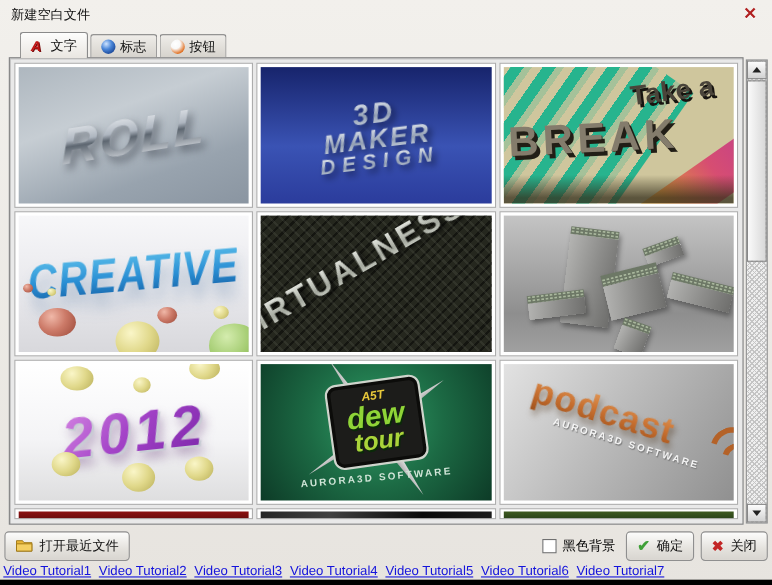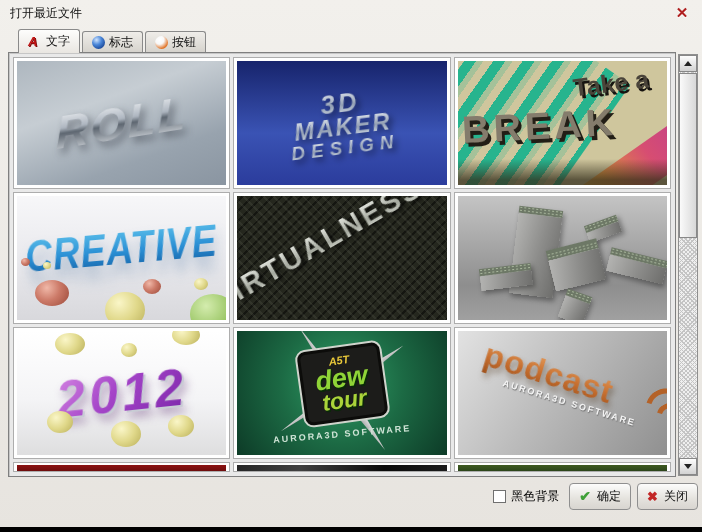--- a/index.html
+++ b/index.html
@@ -224,21 +224,21 @@
   .links a { color:#1414dc; text-decoration:underline; margin-right:7px; cursor:pointer; }
 
   .bottom-black { position:absolute; left:0; bottom:0; width:702px; height:5px; background:#000; }
 </style>
 </head>
 <body>
 
 <div class="dialog">
 
   <div class="titlebar">
-    <span class="title">打开最近文件</span>
+    <span class="title">新建空白文件</span>
     <span class="close-x">✕</span>
   </div>
 
   <div class="tabbar">
     <div class="tab active">
       <span class="tab-icon icon-a">A</span>
       <span>文字</span>
     </div>
     <div class="tab">
       <span class="sphere sphere-blue"></span>
@@ -365,32 +365,42 @@
     <div class="sb-btn sb-up">
         <span class="sb-tri"></span>
       </div>
     <div class="sb-thumb"></div>
     <div class="sb-btn sb-down">
         <span class="sb-tri"></span>
       </div>
   </div>
 
   <div class="footer">
+    <button class="btn">
+      <svg class="ic" viewBox="0 0 16 14">
+        <path d="M1 2.5 h5.5 l1.3 1.8 H15 V12 H1 Z" fill="#e8b637" stroke="#9c7410" stroke-width="0.8"></path>
+        <path d="M1 5.4 h14 V12 H1 Z" fill="#f4cf62" stroke="#9c7410" stroke-width="0.8"></path>
+      </svg>
+      <span>打开最近文件</span>
+    </button>
 
     <div class="right-group">
       <span class="chk-wrap">
         <span class="chk"></span>
         <span>黑色背景</span>
       </span>
       <button class="btn">
         <span class="check-glyph">✔</span>
         <span>确定</span>
       </button>
       <button class="btn">
         <span class="x-glyph">✖</span>
         <span>关闭</span>
       </button>
     </div>
   </div>
 
+  <div class="links">
+    <a>Video Tutorial1</a><a>Video Tutorial2</a><a>Video Tutorial3</a><a>Video Tutorial4</a><a>Video Tutorial5</a><a>Video Tutorial6</a><a>Video Tutorial7</a>
+  </div>
 
   <div class="bottom-black"></div>
 </div>
 
 </body></html>

